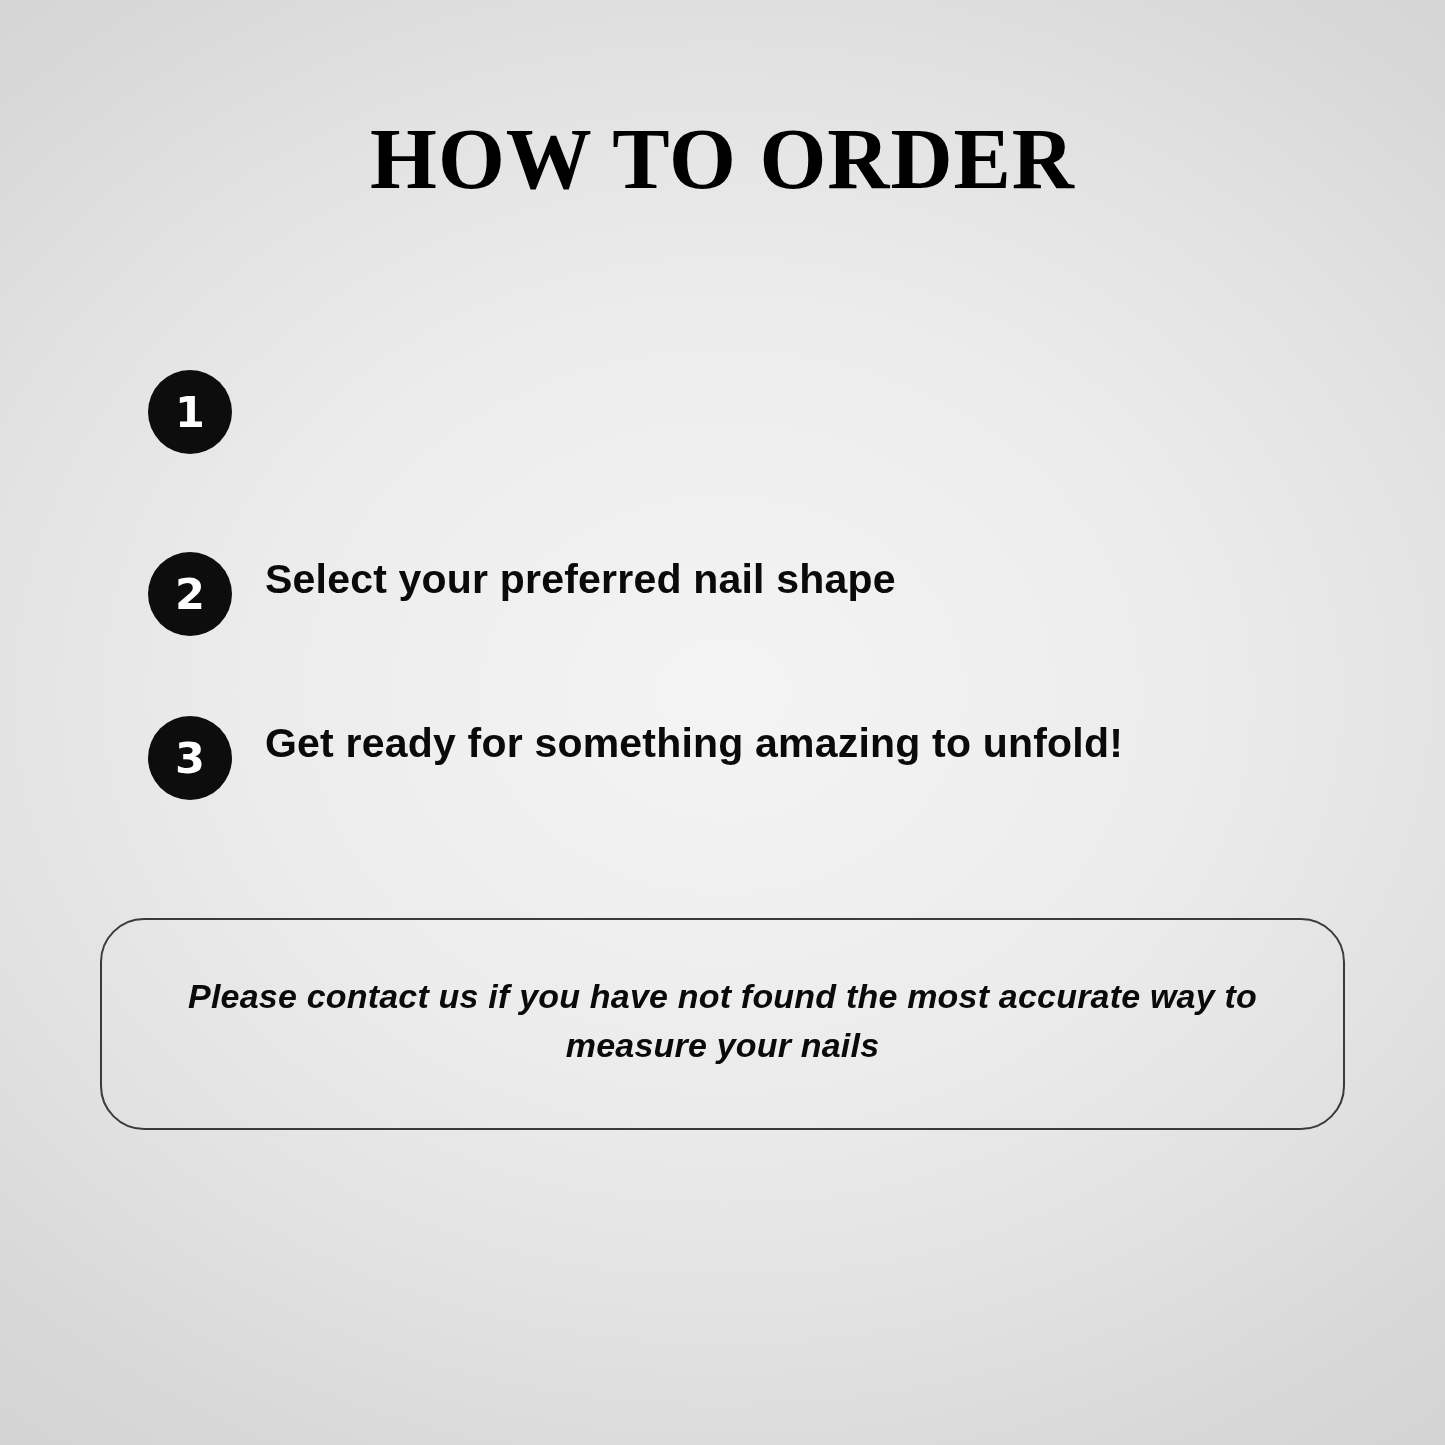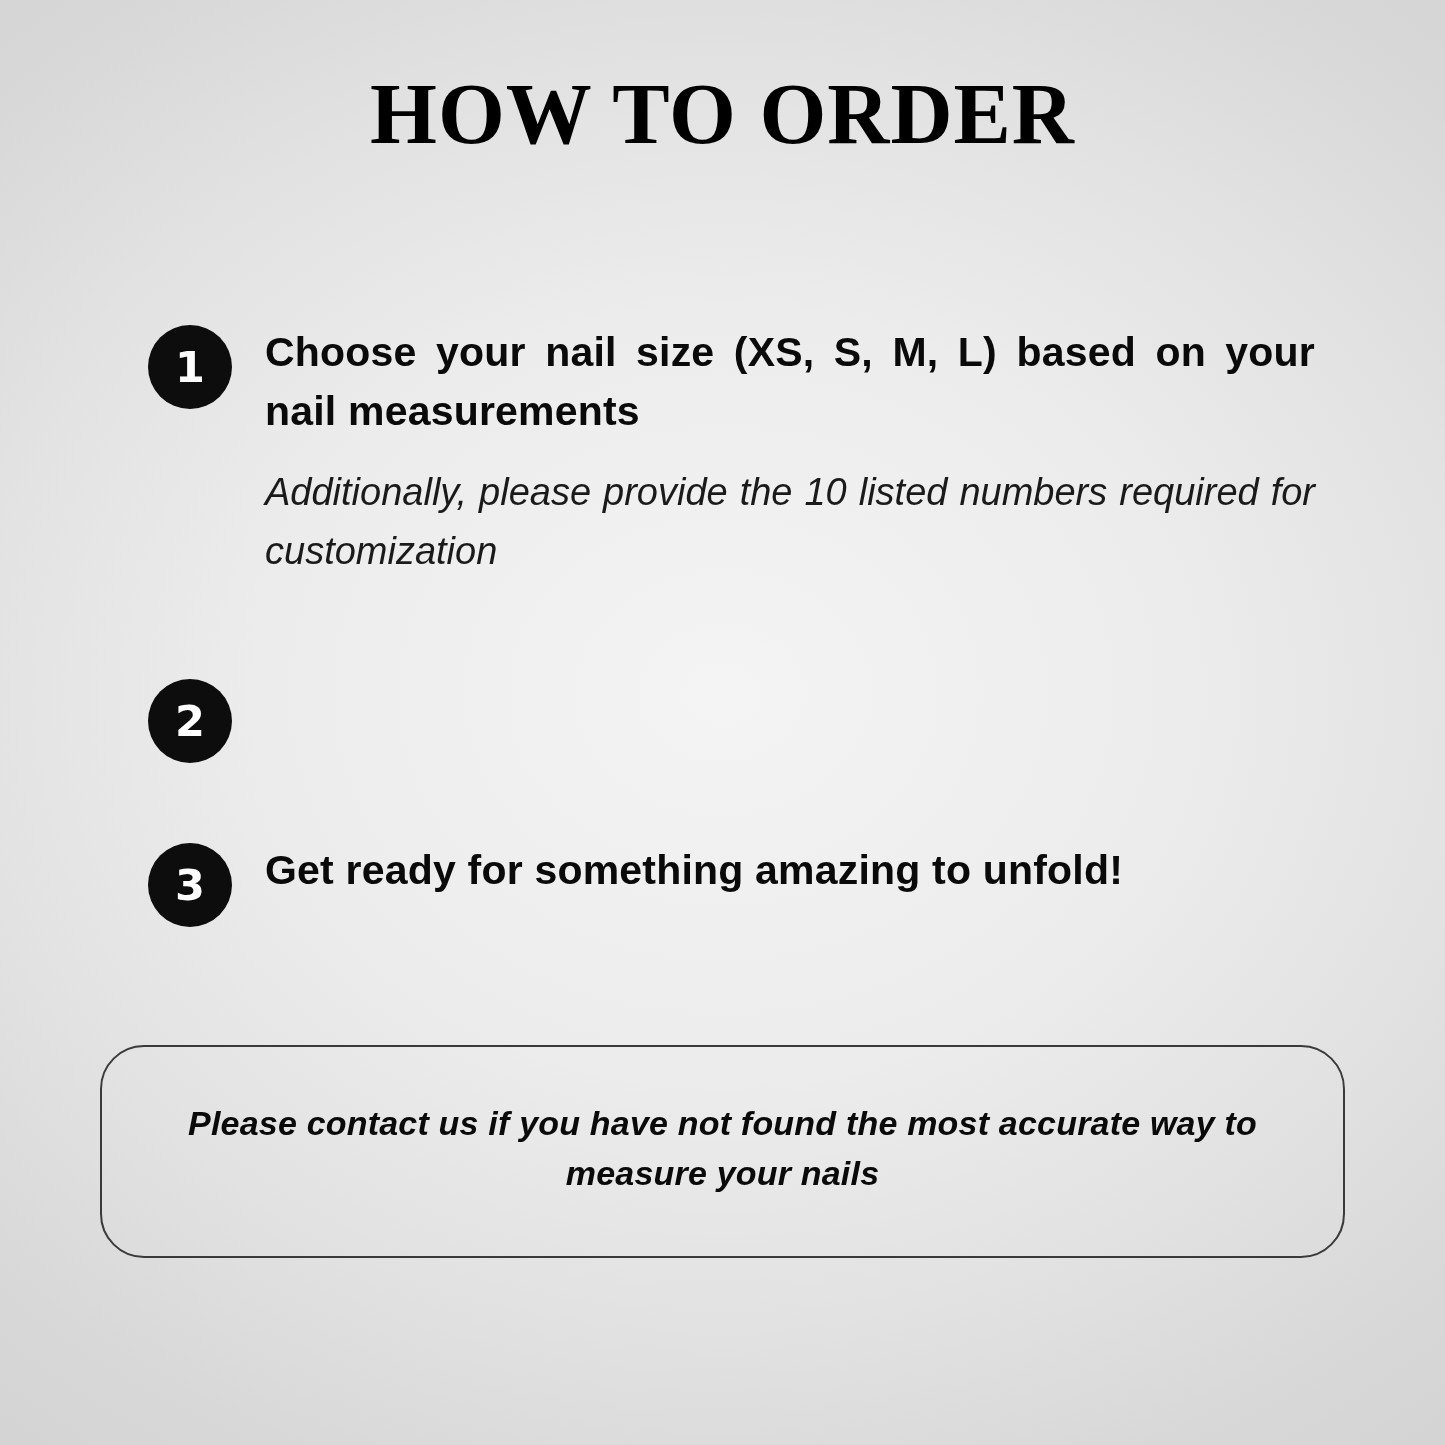--- a/index.html
+++ b/index.html
@@ -22,21 +22,21 @@
     flex-direction: column;
   }
 
   .title {
     font-family: "Liberation Serif", serif;
     font-weight: 700;
     font-size: 86px;
     letter-spacing: 1px;
     color: #000;
     text-align: center;
-    margin-top: 71px;
+    margin-top: 116px;
     line-height: 1;
   }
 
   .steps {
     margin-top: 108px;
     padding-left: 148px;
     padding-right: 130px;
   }
 
   .step {
@@ -114,30 +114,29 @@
 <body>
 
 <div class="page">
 
   <h1 class="title">HOW TO ORDER</h1>
 
   <div class="steps">
 
     <div class="step">
       <div class="badge">1</div>
-      <div class="step-body">
-        <div class="step-text">Choose your nail size (XS, S, M, L) based on your nail measurements</div>
-        <div class="sub-text">Additionally, please provide  the 10 listed numbers required for customization</div>
-      </div>
     </div>
 
     <div class="step-gap-1"></div>
 
     <div class="step">
       <div class="badge">2</div>
+      <div class="step-body">
+        <div class="step-text nowrapjust">Select your preferred nail shape</div>
+      </div>
     </div>
 
     <div class="step-gap-2"></div>
 
     <div class="step">
       <div class="badge">3</div>
       <div class="step-body">
         <div class="step-text nowrapjust">Get ready for something amazing to unfold!</div>
       </div>
     </div>

